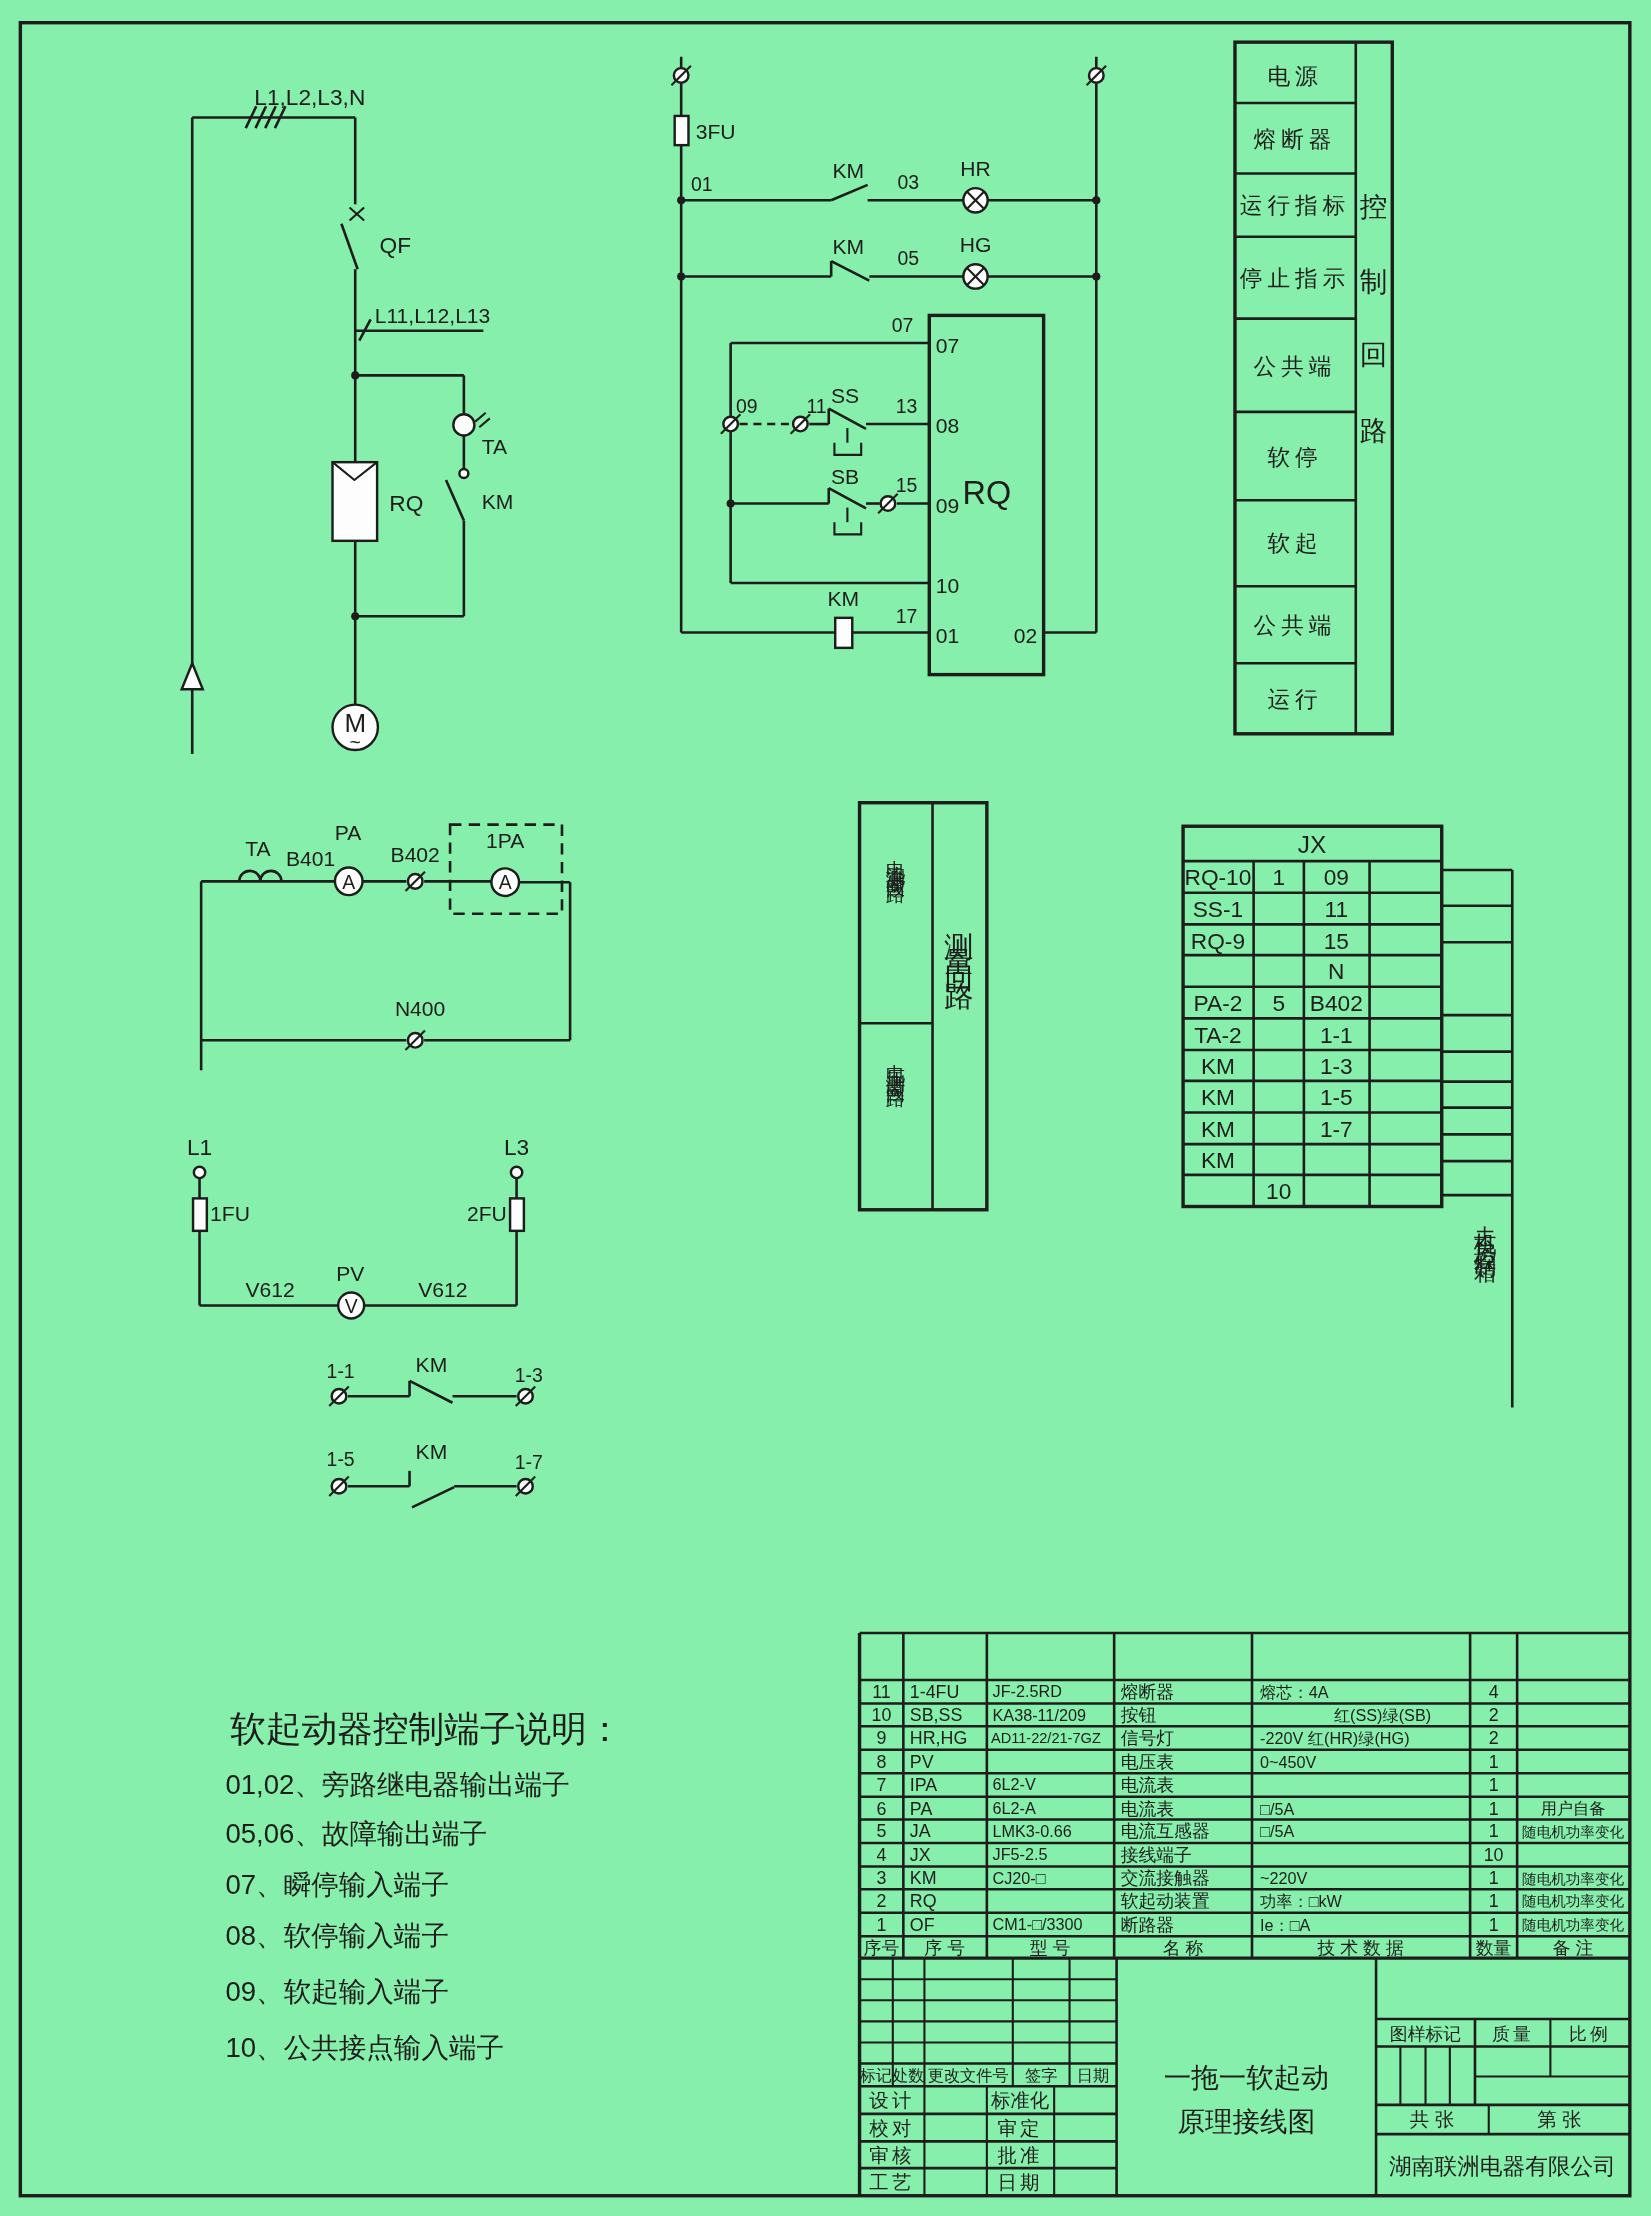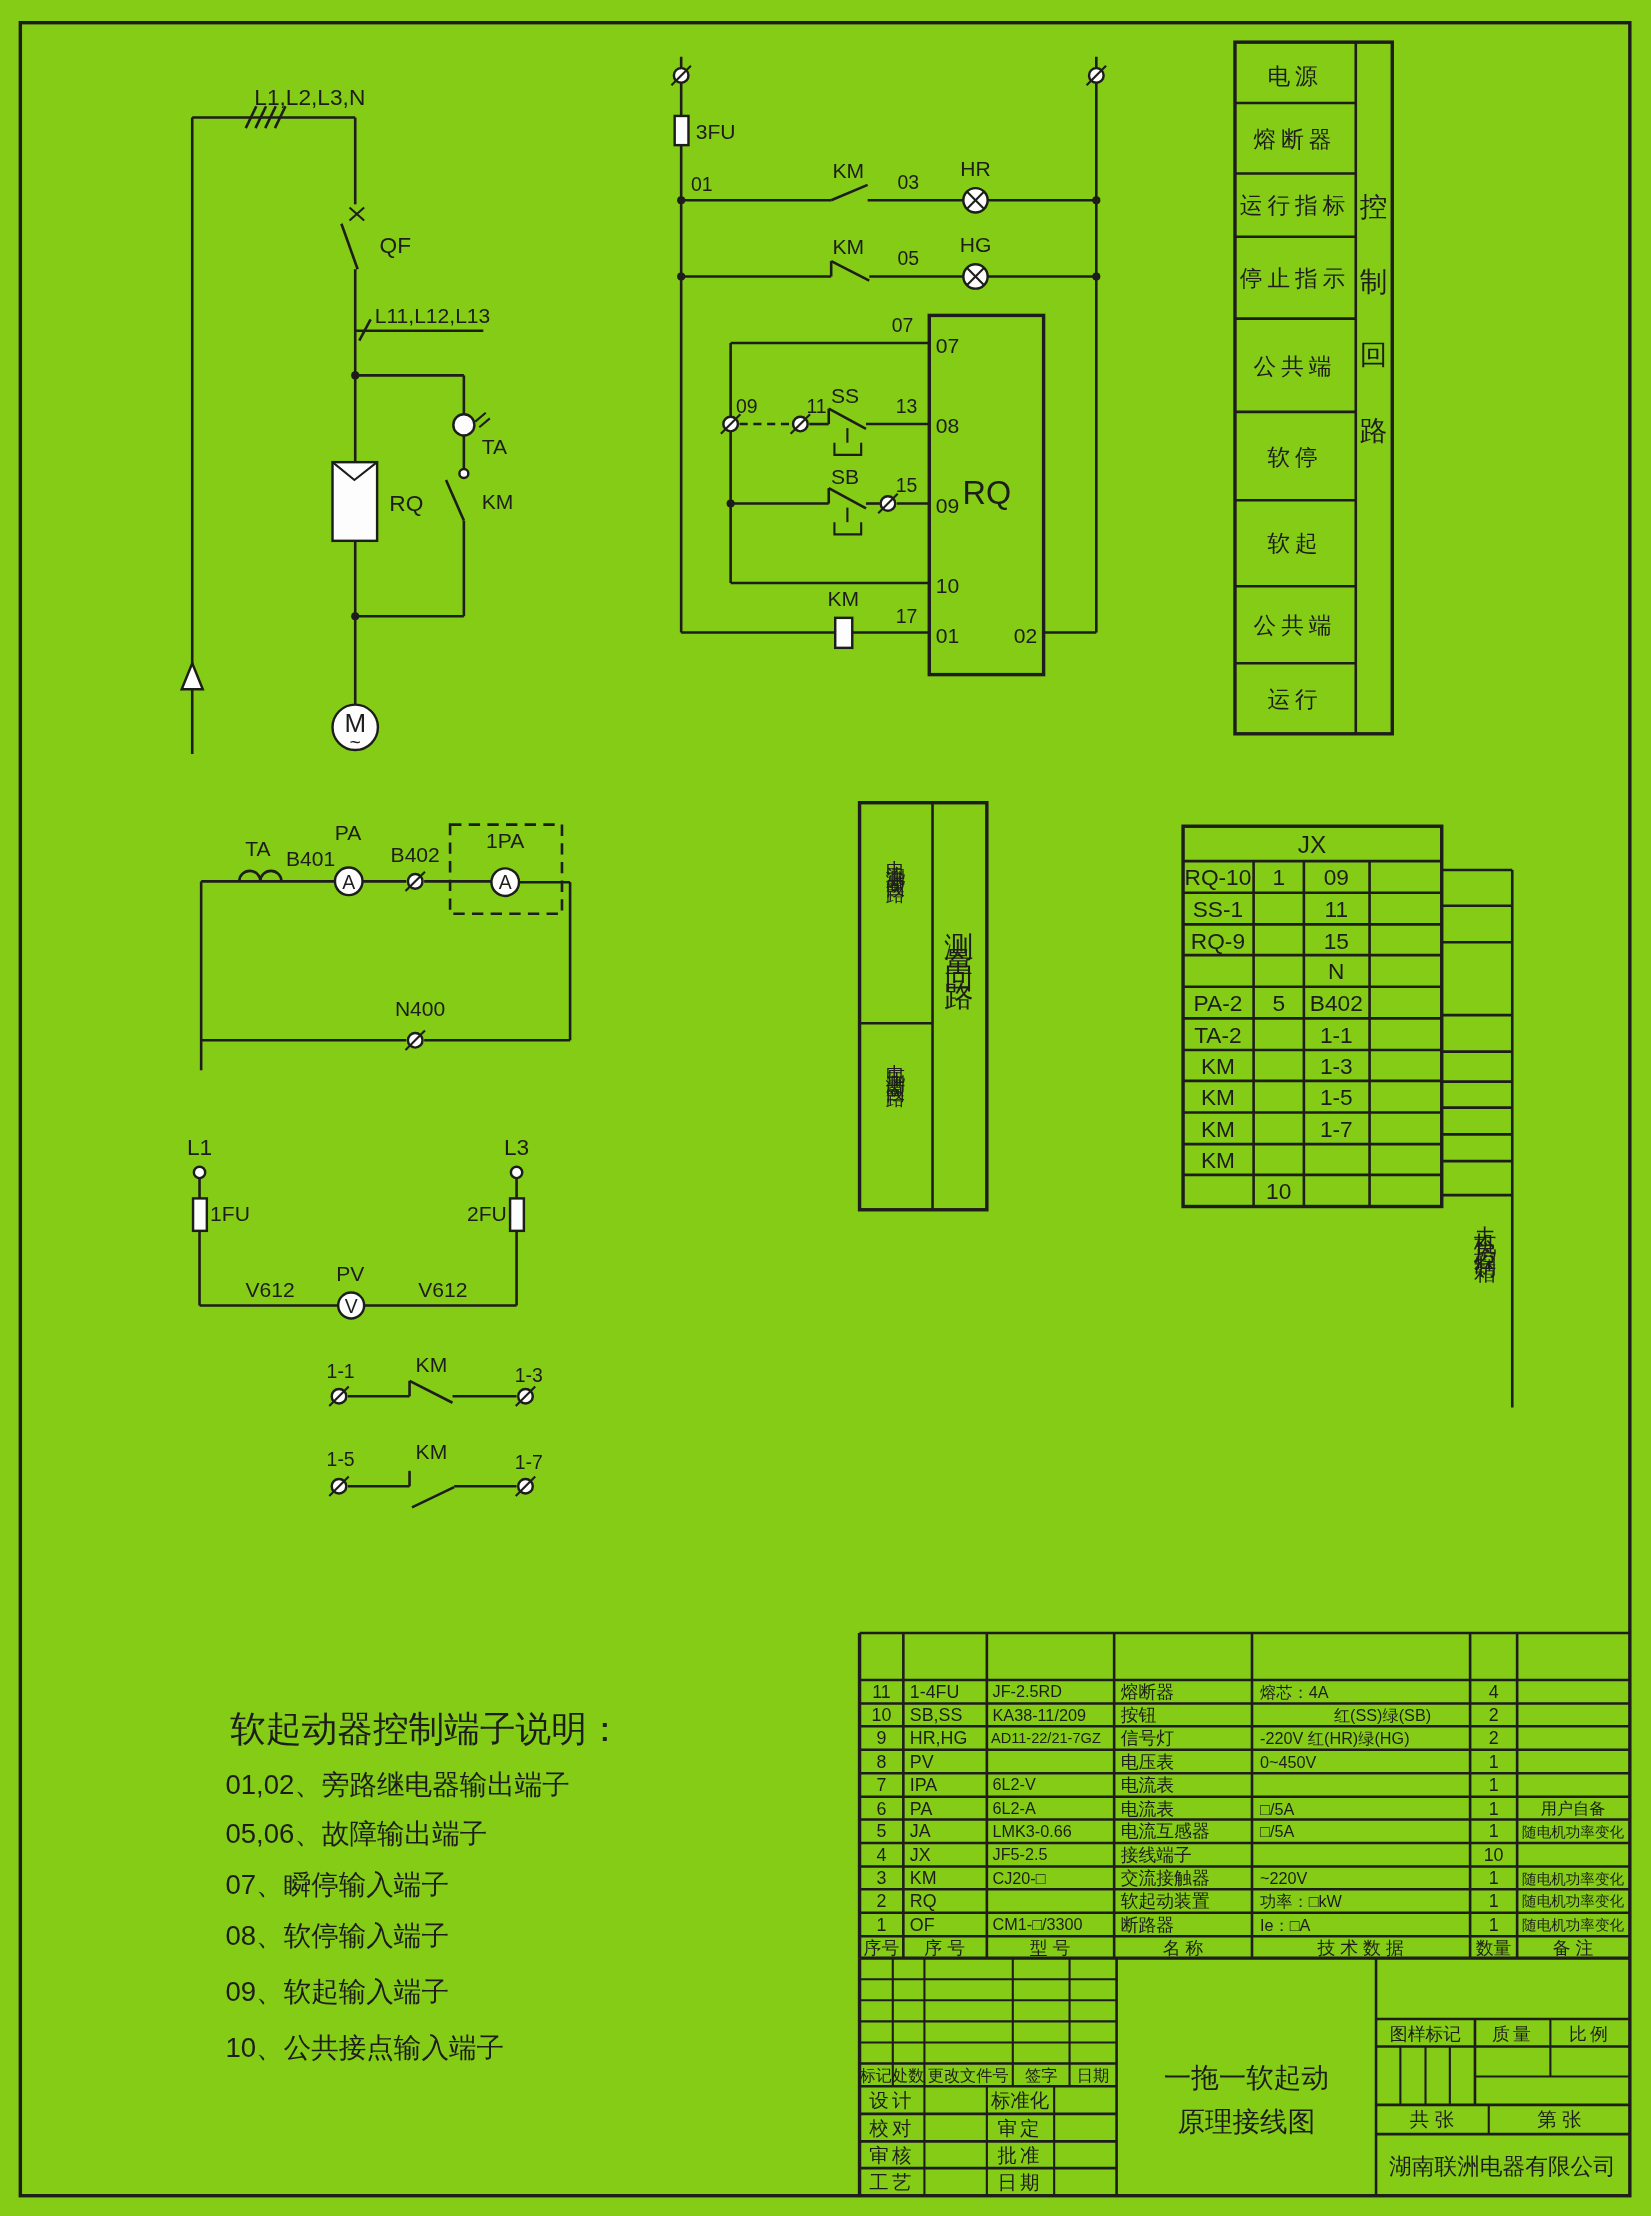--- a/index.html
+++ b/index.html
@@ -1,16 +1,16 @@
 <!DOCTYPE html>
 <html style="font-size:13px"><head>
 <meta charset="utf-8">
 <style>
   html,body{margin:0;padding:0;background:#888;}
-  #page{width:1651px;height:2216px;background:#84cc16;position:relative;margin:0 auto;
+  #page{width:1651px;height:2216px;background:#86efac;position:relative;margin:0 auto;
         font-family:"Liberation Sans", sans-serif;}
   svg{position:absolute;left:0;top:0;}
   svg text{fill:#1d1d1b;font-family:"Liberation Sans", sans-serif;}
   .ln{stroke:#1d1d1b;stroke-width:3.2;fill:none;}
   .thin{stroke:#1d1d1b;stroke-width:2.6;fill:none;}
   .bd{stroke:#1d1d1b;stroke-width:4.2;fill:none;}
   .dash{stroke-dasharray:14,9;}
   .dash2{stroke-dasharray:10,7;}
   .dot{fill:#1d1d1b;stroke:none;}
   .hollow{fill:#fdfdfd;stroke:#1d1d1b;stroke-width:3;}

